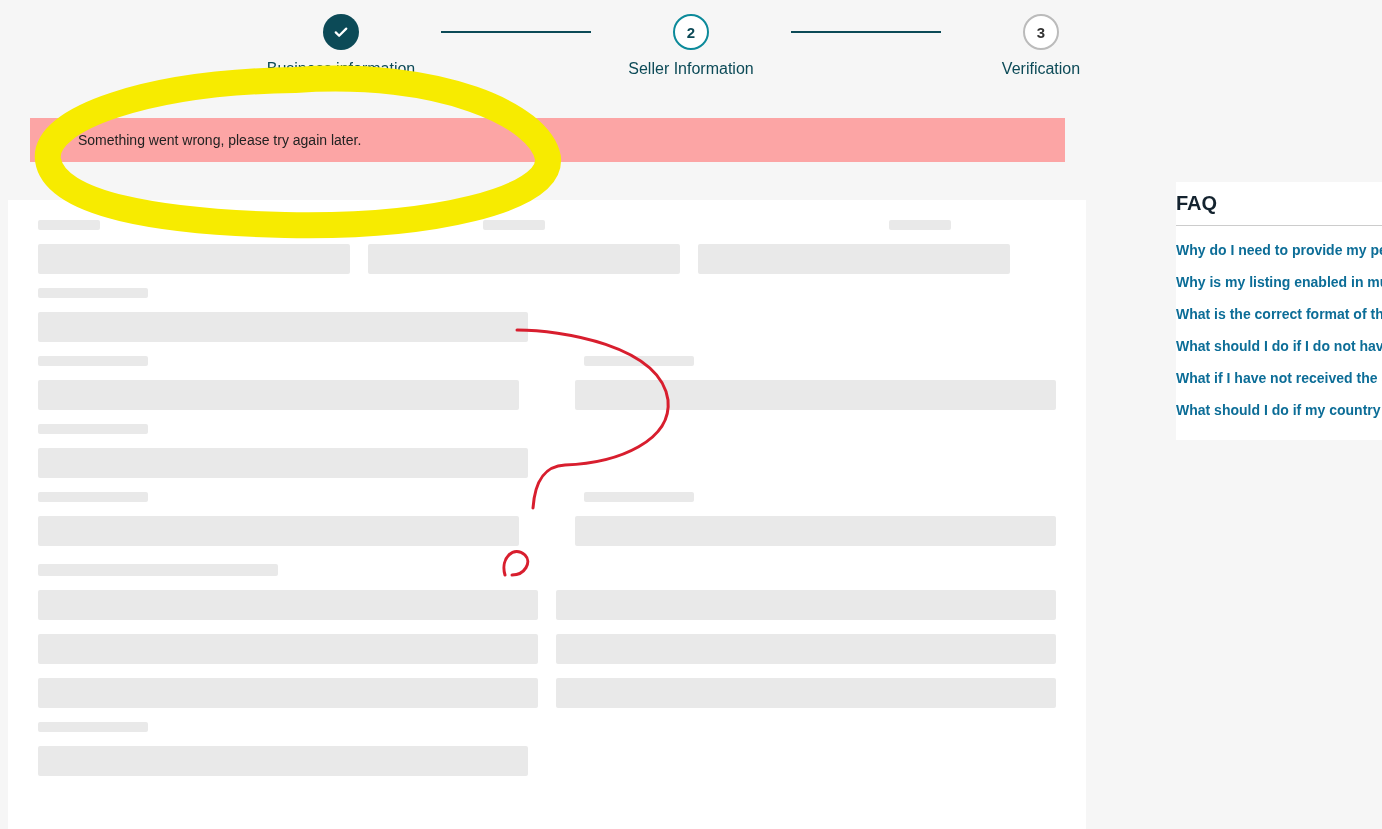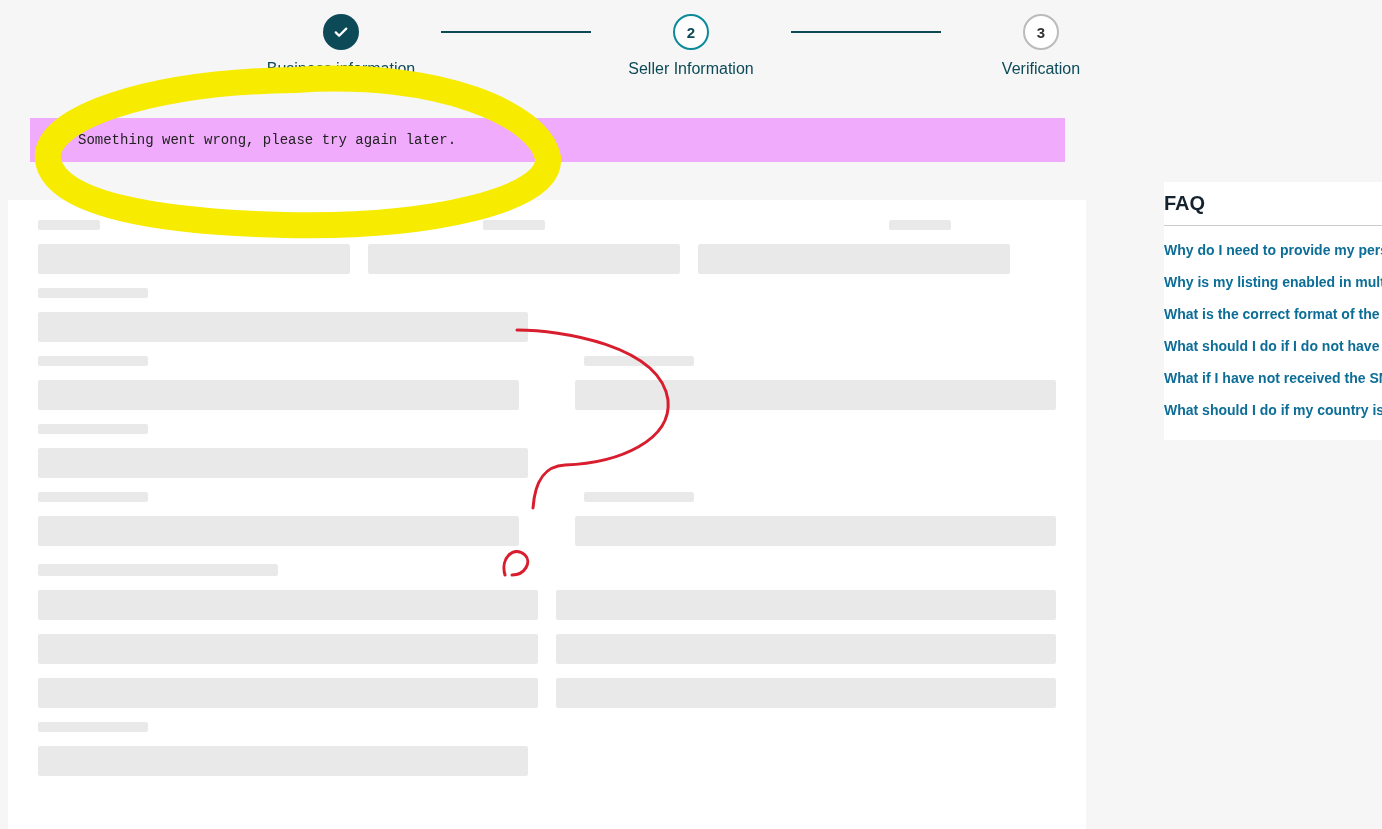--- a/index.html
+++ b/index.html
@@ -59,28 +59,27 @@
     height: 2px;
     background: #0c4a57;
     margin: 17px 10px 0 10px;
     flex-shrink: 0;
   }
 
   
   .error-banner {
     margin: 40px 30px 0 30px;
     width: 1035px;
-    background: #f0abfc;
+    background: #fca5a5;
     padding: 14px 20px;
     display: flex;
     align-items: center;
     gap: 12px;
     position: relative;
     z-index: 2;
-    font-family: Liberation Mono, monospace;
   }
   .error-icon {
     width: 16px; height: 16px;
     background: #b00020;
     border-radius: 50%;
     display: flex; align-items: center; justify-content: center;
     flex-shrink: 0;
   }
   .error-icon::before {
     content: "!";
@@ -91,20 +90,21 @@
   .error-text {
     font-size: 14px;
     color: #222;
   }
 
   
   .content-wrap {
     display: flex;
     align-items: flex-start;
     padding: 0 0 0 8px;
+    gap: 12px;
   }
 
   .form-card {
     background: #fff;
     margin: 38px 0 0 0;
     width: 1078px;
     padding: 20px 30px 40px 30px;
   }
 
   .skeleton-row {

